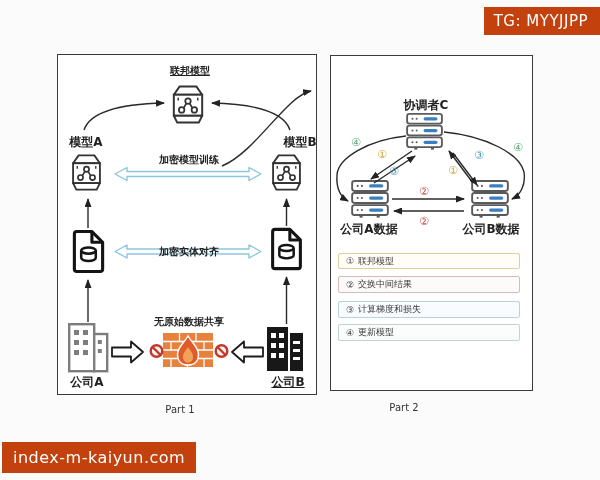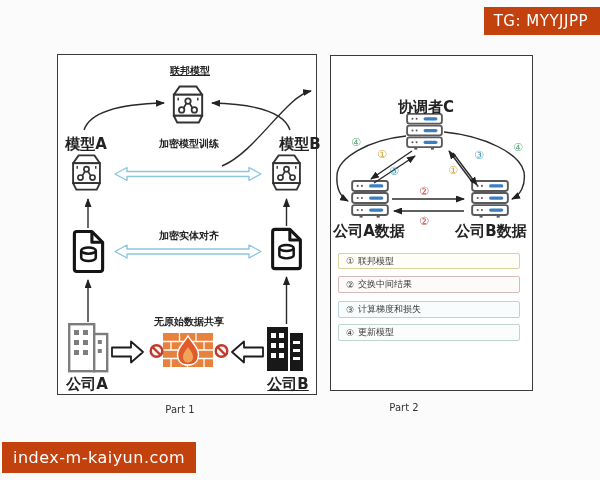--- a/index.html
+++ b/index.html
@@ -7,21 +7,21 @@
     width:600px;height:480px;position:relative;overflow:hidden;
     background:#fbfbfb;
     font-family:"DejaVu Sans","Liberation Sans",sans-serif;
   }
   .panel{position:absolute;border:1.5px solid #3a3a3a;background:#fff;}
   #panel1{left:57px;top:54px;width:258px;height:339px;}
   #panel2{left:330px;top:55px;width:201px;height:334px;}
   svg.overlay{position:absolute;left:0;top:0;width:600px;height:480px;pointer-events:none;}
   .lbl{position:absolute;font-size:10px;font-weight:600;color:#222;
        white-space:nowrap;transform:translateX(-50%);line-height:1.1;}
-  .lbl.sm{font-size:15px;}
+  .lbl.sm{font-size:12px;}
   .caption{position:absolute;font-size:10px;font-weight:500;color:#333;
        white-space:nowrap;transform:translateX(-50%);}
   .mark{position:absolute;font-size:11px;font-weight:400;line-height:1;
        transform:translate(-50%,-50%);white-space:nowrap;}
   .mk-y{color:#d2a43a;} .mk-r{color:#c2514a;} .mk-b{color:#4a9cb8;} .mk-g{color:#5aa87a;}
   .legend-row{position:absolute;left:338px;width:182px;display:flex;align-items:center;
        font-size:9px;color:#3a3a3a;padding-left:7px;box-sizing:border-box;
        border-radius:2px;border:1px solid;white-space:nowrap;}
   .legend-row .num{margin-right:4px;}
   #legend1{top:253px;height:16px;border-color:#dbd0a2;background:#fefdf6;}
@@ -176,22 +176,22 @@
   <path d="M392,199 L464,199" stroke="#2a2a2a" stroke-width="1.4" marker-end="url(#ah)"></path>
   <path d="M464,211 L394,211" stroke="#2a2a2a" stroke-width="1.4" marker-end="url(#ah)"></path>
 
   <path d="M406,136 C368,140 338,158 337,175 C336,189 341,197 348,201" fill="none" stroke="#2a2a2a" stroke-width="1.4" marker-end="url(#ah)"></path>
   <path d="M444,132 C486,136 520,154 524,172 C526,186 520,195 512,199" fill="none" stroke="#2a2a2a" stroke-width="1.4" marker-end="url(#ah)"></path>
 </svg>
 
 <div class="lbl" style="left:190px;top:65px;text-decoration:underline;">联邦模型</div>
 <div class="lbl sm" style="left:86px;top:136px;">模型A</div>
 <div class="lbl sm" style="left:300px;top:136px;">模型B</div>
-<div class="lbl" style="left:189px;top:138px;">加密模型训练</div>
-<div class="lbl" style="left:189px;top:230px;">加密实体对齐</div>
+<div class="lbl" style="left:189px;top:154px;">加密模型训练</div>
+<div class="lbl" style="left:189px;top:246px;">加密实体对齐</div>
 <div class="lbl" style="left:189px;top:316px;">无原始数据共享</div>
 <div class="lbl sm" style="left:87px;top:376px;">公司A</div>
 <div class="lbl sm" style="left:288px;top:376px;text-decoration:underline;">公司B</div>
 <div class="caption" style="left:180px;top:404px;text-align:center;">Part 1</div>
 
 <div class="lbl sm" style="left:426px;top:99px;">协调者C</div>
 <div class="lbl sm" style="left:369px;top:223px;">公司A数据</div>
 <div class="lbl sm" style="left:491px;top:223px;">公司B数据</div>
 <div class="caption" style="left:404px;top:402px;text-align:right;">Part 2</div>
 

